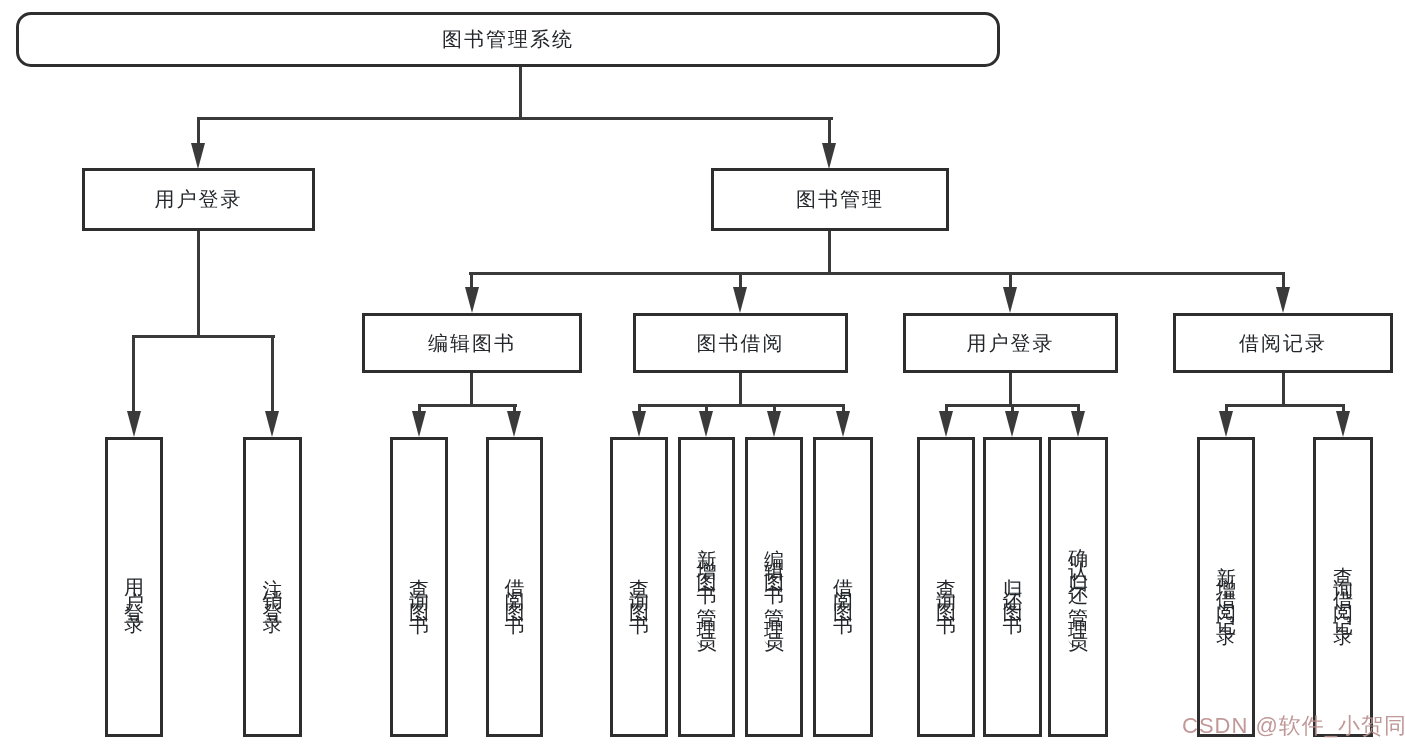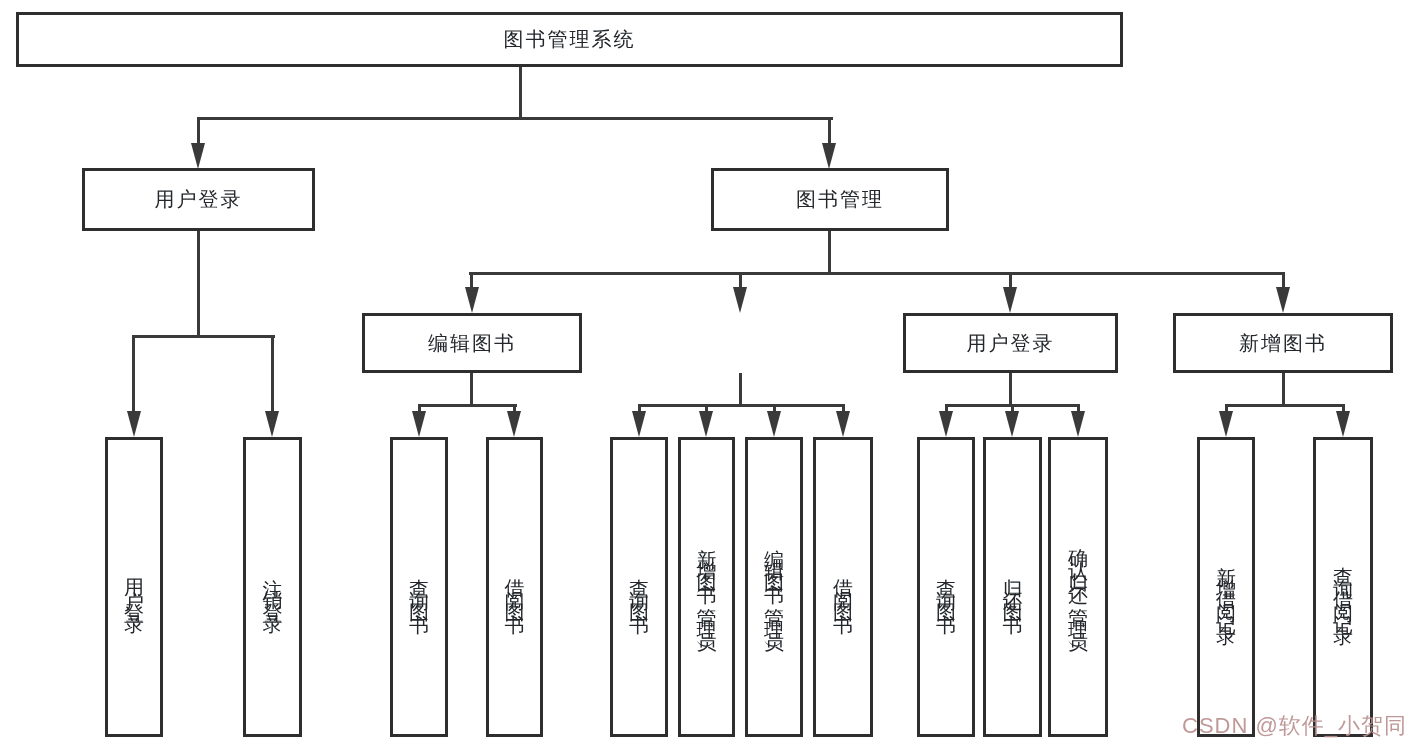--- a/index.html
+++ b/index.html
@@ -89,39 +89,42 @@
   <div class="arrow" style="left:632px;top:411px;"></div>
   <div class="arrow" style="left:699px;top:411px;"></div>
   <div class="arrow" style="left:767px;top:411px;"></div>
   <div class="arrow" style="left:836px;top:411px;"></div>
   <div class="arrow" style="left:939px;top:411px;"></div>
   <div class="arrow" style="left:1005px;top:411px;"></div>
   <div class="arrow" style="left:1071px;top:411px;"></div>
   <div class="arrow" style="left:1219px;top:411px;"></div>
   <div class="arrow" style="left:1336px;top:411px;"></div>
 
-  <div class="hbox" style="left:16px;top:12px;width:1107px;height:55px;">
+  <div class="hbox" style="left:16px;top:12px;width:984px;height:55px;border-radius:15px;">
     <span>图书管理系统</span>
   </div>
 
   <div class="hbox" style="left:82px;top:168px;width:233px;height:63px;">
     <span>用户登录</span>
   </div>
   <div class="hbox" style="left:711px;top:168px;width:238px;height:63px;padding-left:20px;">
     <span>图书管理</span>
   </div>
 
   <div class="hbox" style="left:362px;top:313px;width:220px;height:60px;">
     <span>编辑图书</span>
   </div>
+  <div class="hbox" style="left:633px;top:313px;width:215px;height:60px;">
+    <span>图书借阅</span>
+  </div>
   <div class="hbox" style="left:903px;top:313px;width:215px;height:60px;">
     <span>用户登录</span>
   </div>
   <div class="hbox" style="left:1173px;top:313px;width:220px;height:60px;">
-    <span>新增图书</span>
+    <span>借阅记录</span>
   </div>
 
   <div class="vbox" style="left:105px;width:58px;">
     <span class="vtext">用户登录</span>
   </div>
   <div class="vbox" style="left:243px;width:59px;">
     <span class="vtext">注销登录</span>
   </div>
 
   <div class="vbox" style="left:390px;width:58px;">

